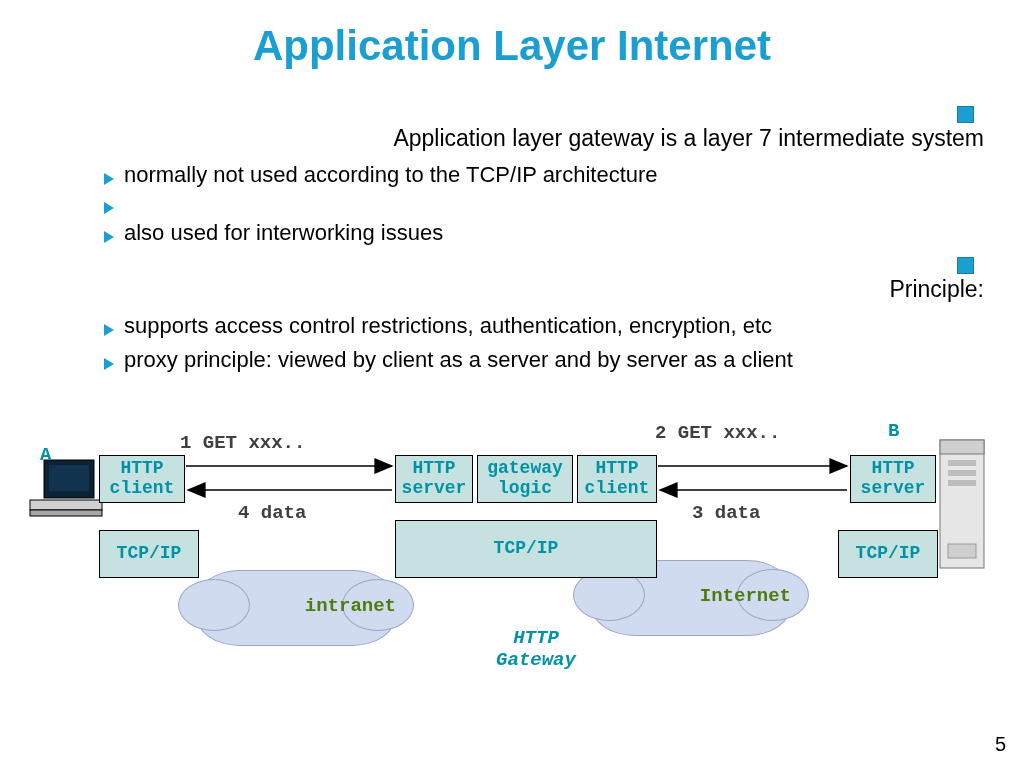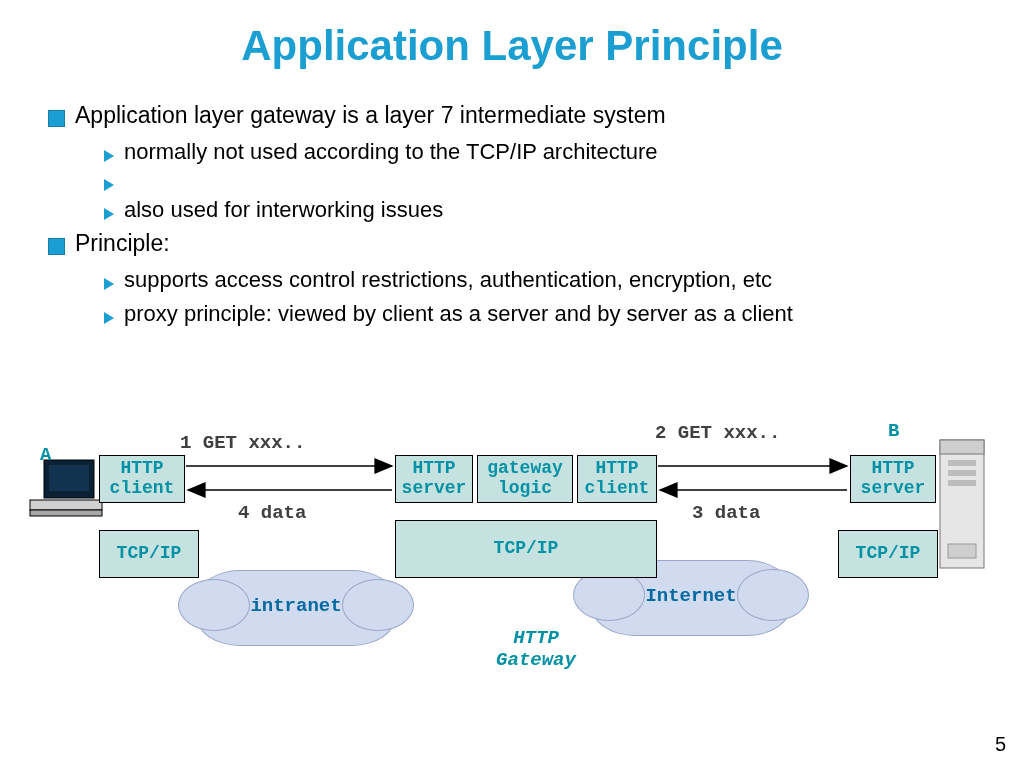--- a/index.html
+++ b/index.html
@@ -30,22 +30,23 @@
   .content {
     position: absolute;
     top: 100px;
     left: 48px;
     right: 40px;
     font-size: 23px;
     line-height: 1.35;
   }
   .l1 {
     display: flex;
-    align-items: center;
+    align-items: flex-end;
     margin-bottom: 6px;
+    flex-direction: column;
   }
   .sq {
     width: 15px;
     height: 15px;
     background: #1b9ed1;
     border: 1px solid #167fa8;
     margin-right: 10px;
     margin-top: 6px;
     flex: 0 0 auto;
   }
@@ -95,22 +96,22 @@
     background: #d1dbef;
     border: 1px solid #9aa7c8;
     border-radius: 50%;
   }
   .cloud::before { width: 70px; height: 50px; left: -18px; top: 8px; }
   .cloud::after  { width: 70px; height: 50px; right: -18px; top: 8px; }
   .cloud span {
     position: absolute;
     left: 0; right: 0;
     top: 24px;
-    text-align: center;
-    color: #0369a1;
+    text-align: right;
+    color: #4d7c0f;
     font-weight: bold;
     font-size: 19px;
     z-index: 2;
   }
   .box {
     position: absolute;
     background: #c6e2e0;
     border: 1px solid #000;
     text-align: center;
     color: #0392a5;
@@ -150,21 +151,21 @@
     overflow: visible;
   }
   svg.icons { z-index: 0; }
   svg.arrows { z-index: 5; }
 </style>
 </head>
 <body>
 
 <div class="slide">
 
-  <div class="title">Application Layer Principle</div>
+  <div class="title">Application Layer Internet</div>
 
   <div class="content">
     <div class="l1">
       <span class="sq"></span>
       <span>Application layer gateway is a layer 7 intermediate system</span>
     </div>
     <div class="l2">
       <span class="tri"></span>
       <span>normally not used according to the TCP/IP architecture</span>
     </div>

